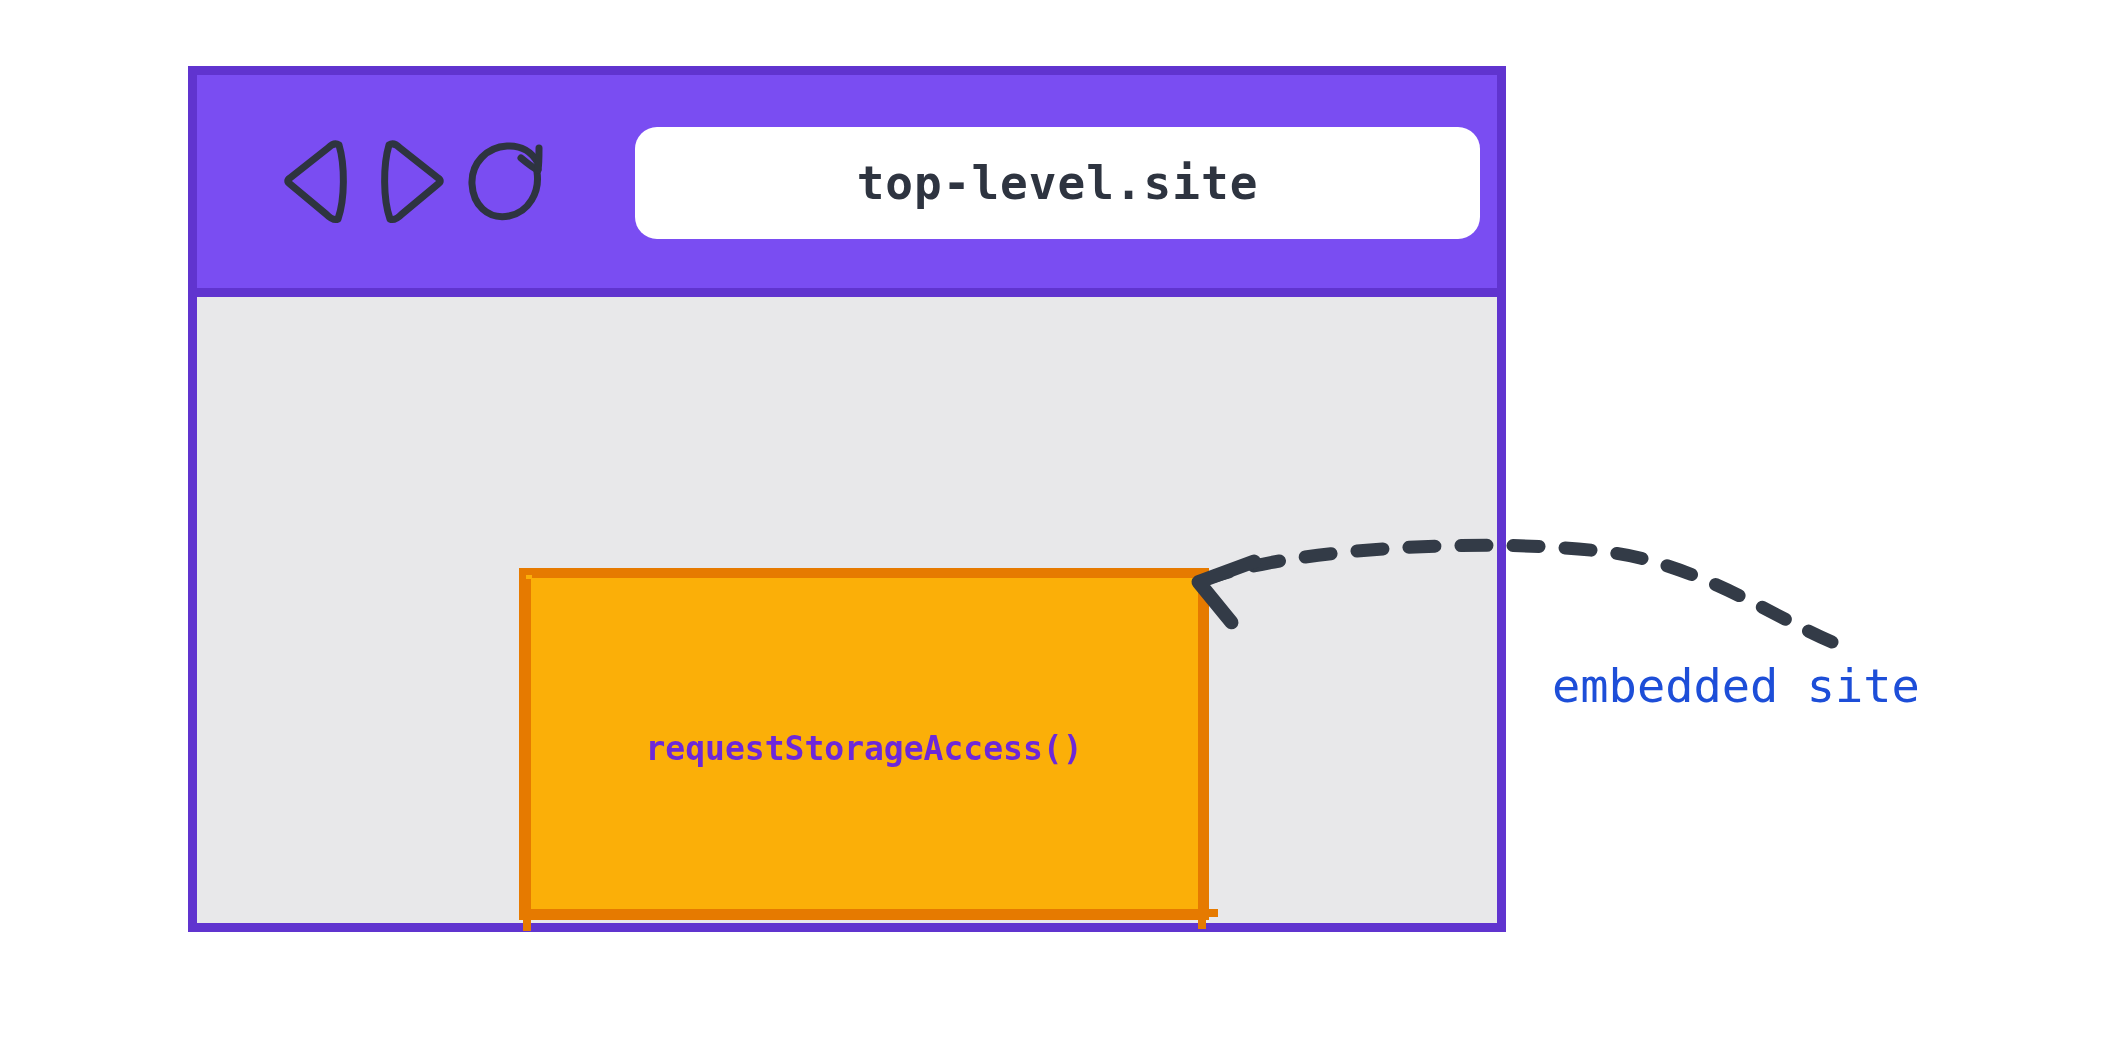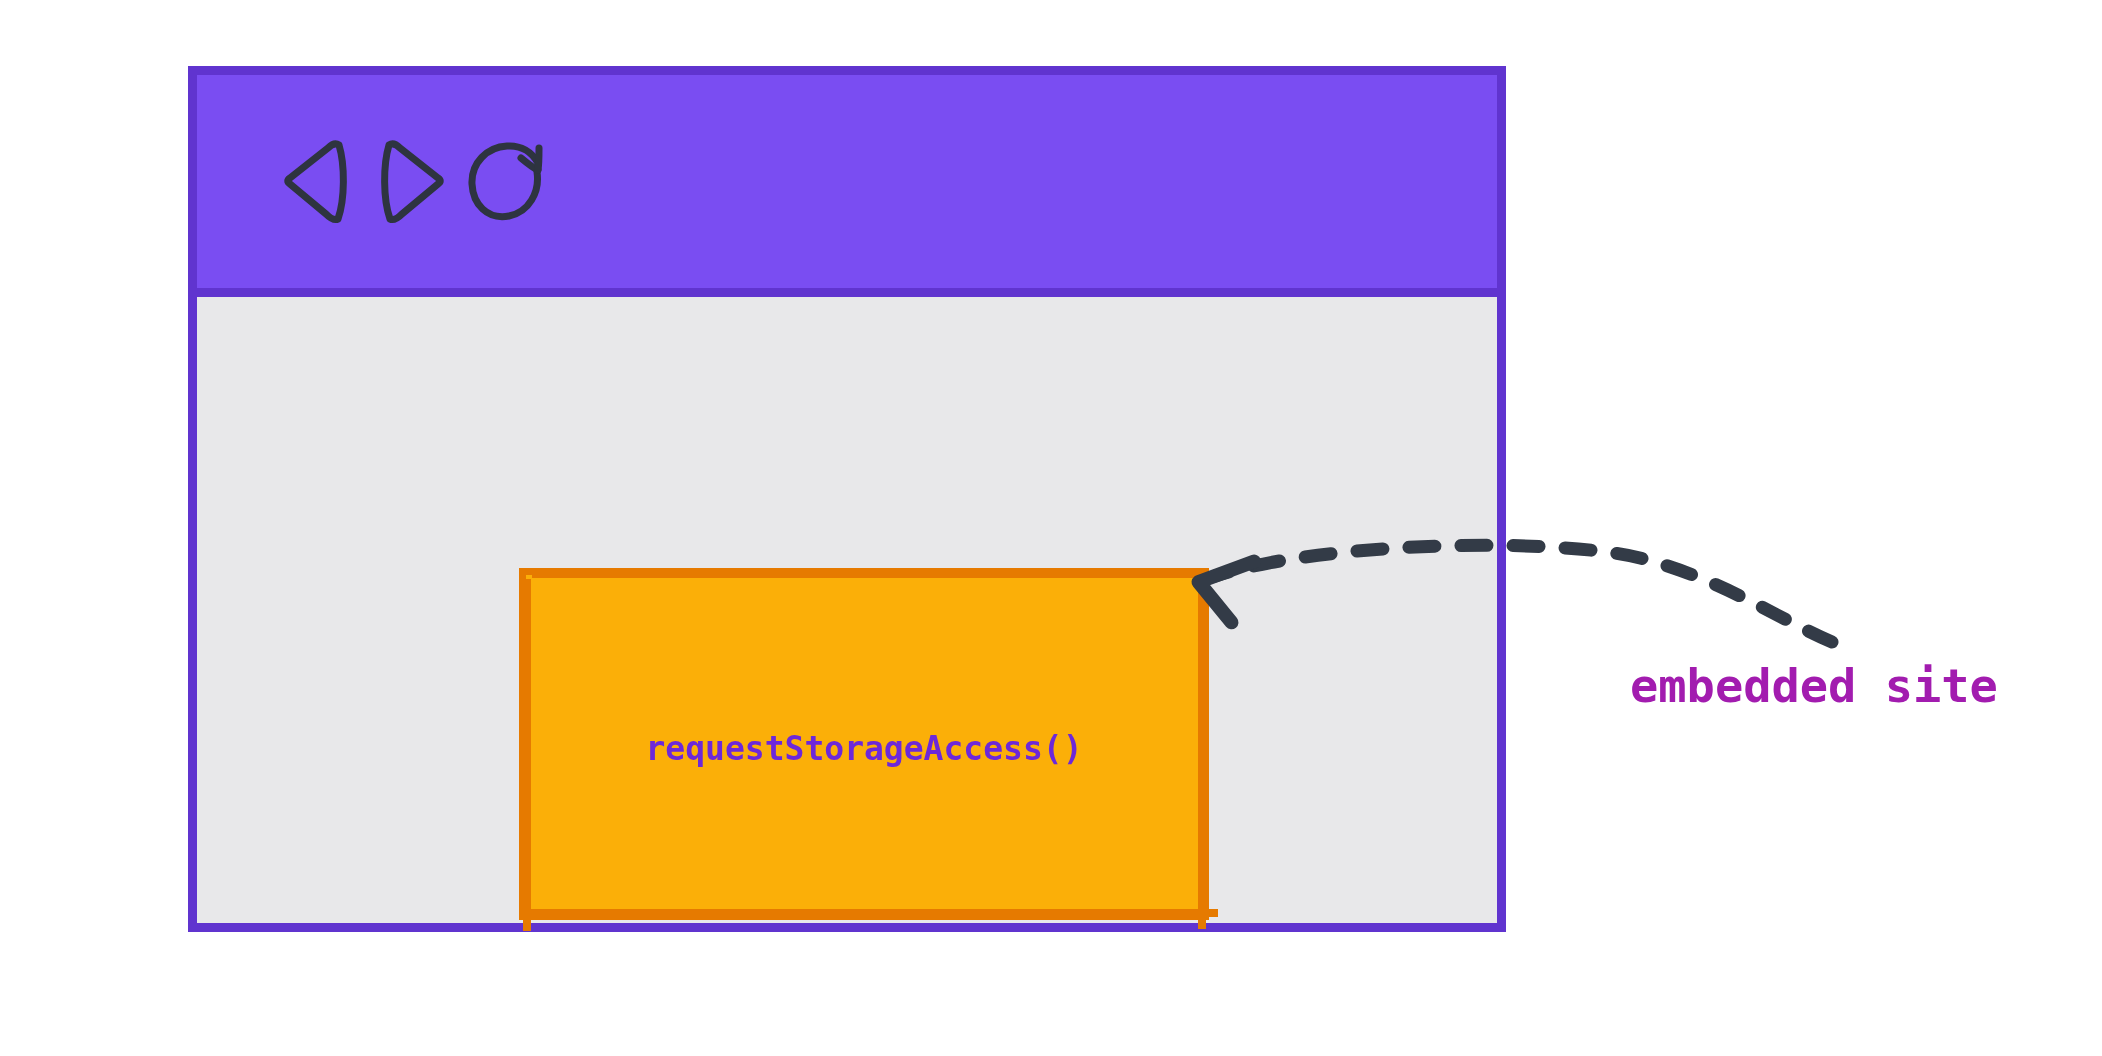--- a/index.html
+++ b/index.html
@@ -139,26 +139,26 @@
   .annotation-arrow {
     position: absolute;
     left: 1180px;
     top: 520px;
     width: 680px;
     height: 180px;
     pointer-events: none;
   }
   .annotation-label {
     position: absolute;
-    left: 1630px;
+    left: 1552px;
     top: 658px;
     font-family: "DejaVu Sans Mono", monospace;
     font-size: 47px;
-    font-weight: 700;
-    color: #a21caf;
+    font-weight: 400;
+    color: #1d4ed8;
     white-space: nowrap;
     letter-spacing: 0px;
   }
 </style>
 </head>
 <body>
 
 <div id="stage">
 
   <div class="browser-window">
@@ -188,20 +188,23 @@
             <svg width="88" height="92" viewBox="0 0 88 92" fill="none" stroke="#2e3440" stroke-width="7" stroke-linecap="round" stroke-linejoin="round">
               <path d="M70 36 C73 56 62 76 42 80 C20 84 6 68 5 48 C4 27 20 11 40 10 C54 9 65 16 71 27"></path>
               <path d="M54 22 C60 27 66 32 71 34"></path>
               <path d="M72 12 C72 20 72 28 71 34"></path>
             </svg>
           </span>
         </button>
 
       </div>
 
+      <div class="url-bar">
+        <span class="url-text" placeholder="Enter address">top-level.site</span>
+      </div>
 
     </div>
 
     <div class="browser-content">
 
       <div class="embedded-frame">
         <span class="sketch-edge top"></span>
         <span class="sketch-edge left"></span>
         <span class="sketch-edge right"></span>
         <span class="sketch-edge bottom"></span>

